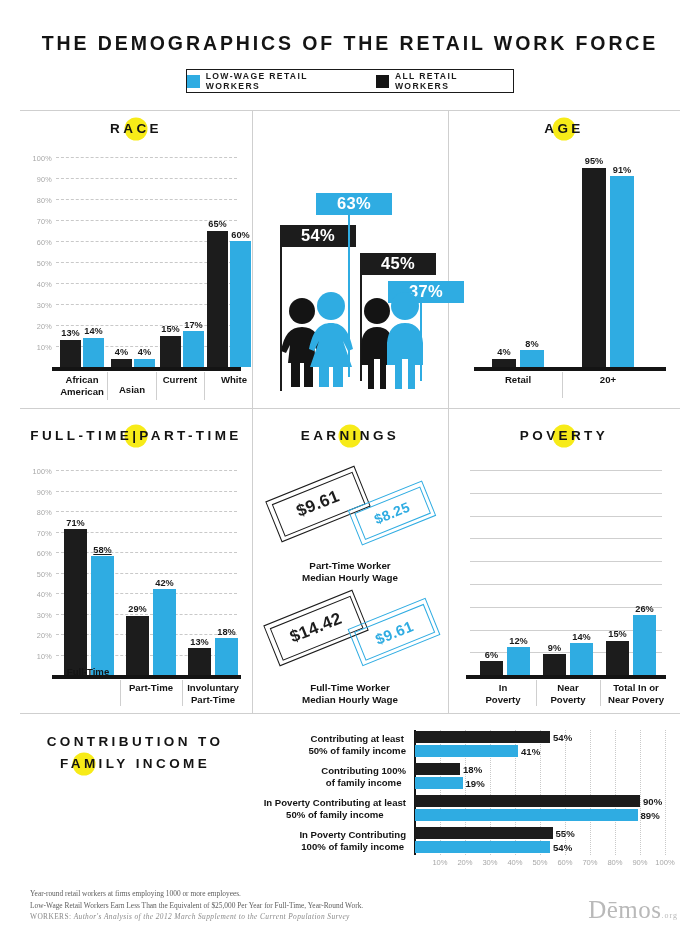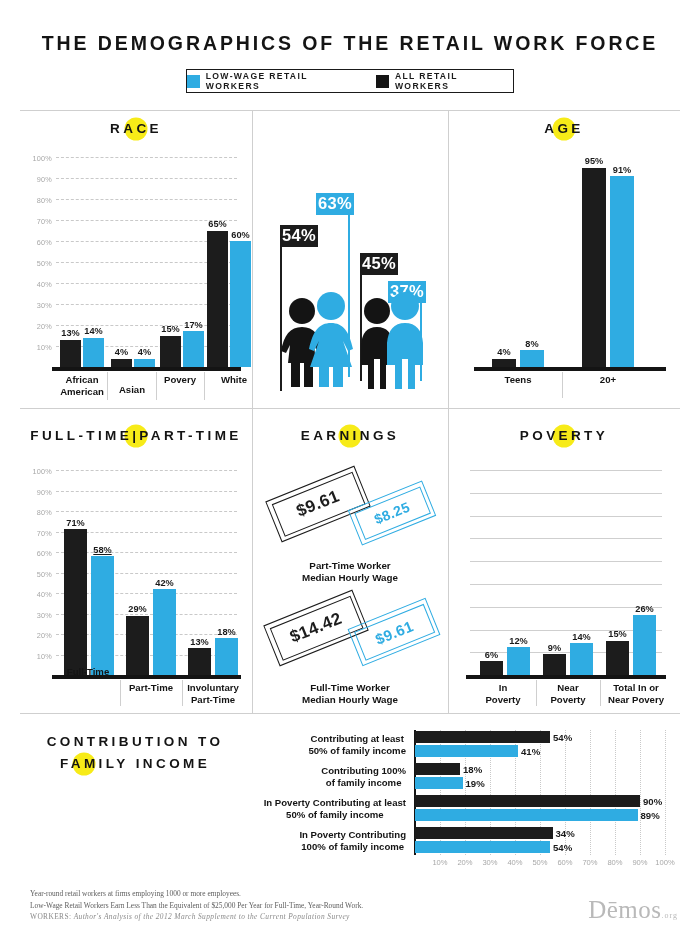--- a/index.html
+++ b/index.html
@@ -62,21 +62,21 @@
     color:#141414;line-height:11.5px;transform:translateX(-50%);white-space:nowrap;
   }
   .xdiv{position:absolute;width:1px;background:#cfcfcf;}
 
   
   .sexwrap{position:absolute;}
   .pole{position:absolute;width:2.4px;}
   .pole.black{background:#1c1c1c;}
   .pole.blue{background:#2FACE2;}
   .sign{
-    position:absolute;padding:2px 2px 3px;font-size:16.5px;font-weight:bold;
+    position:absolute;padding:2px 21px 3px;font-size:16.5px;font-weight:bold;
     color:#ffffff;letter-spacing:.3px;line-height:1;white-space:nowrap;
   }
   .sign.black{background:#1c1c1c;}
   .sign.blue{background:#2FACE2;}
 
   
   .bill{
     position:absolute;width:96px;height:44px;box-sizing:border-box;
     display:flex;align-items:center;justify-content:center;
   }
@@ -204,21 +204,21 @@
     <div class="bar black" style="left:151px;width:21px;height:136.5px;"></div>
     <div class="bval" style="left:161.5px;bottom:138px;">65%</div>
     <div class="bar blue" style="left:174px;width:21px;height:126px;"></div>
     <div class="bval" style="left:184.5px;bottom:127.5px;">60%</div>
 
     <div class="xdiv" style="left:51px;top:215px;height:28px;"></div>
     <div class="xdiv" style="left:100px;top:215px;height:28px;"></div>
     <div class="xdiv" style="left:148px;top:215px;height:28px;"></div>
     <div class="xlab" style="left:26px;top:217px;">African<br>American</div>
     <div class="xlab" style="left:76px;top:217px;margin-top:10px;">Asian</div>
-    <div class="xlab" style="left:124px;top:217px;">Povery</div>
+    <div class="xlab" style="left:124px;top:217px;">Current</div>
     <div class="xlab" style="left:178px;top:217px;">White</div>
   </div>
 
 
   <div class="sexwrap" style="left:252px;top:157px;width:196px;height:240px;">
 
     <div class="pole black" style="left:28px;top:72px;height:162px;"></div>
     <div class="sign black" style="left:28px;top:68px;">54%</div>
 
     <div class="pole blue" style="left:96px;top:40px;height:180px;"></div>
@@ -267,21 +267,21 @@
     <div class="bval" style="left:26px;bottom:10px;">4%</div>
     <div class="bar blue" style="left:42px;width:24px;height:16.8px;"></div>
     <div class="bval" style="left:54px;bottom:18px;">8%</div>
 
     <div class="bar black" style="left:104px;width:24px;height:199.5px;"></div>
     <div class="bval" style="left:116px;bottom:201px;">95%</div>
     <div class="bar blue" style="left:132px;width:24px;height:191.1px;"></div>
     <div class="bval" style="left:144px;bottom:192.5px;">91%</div>
 
     <div class="xdiv" style="left:84px;top:215px;height:26px;"></div>
-    <div class="xlab" style="left:40px;top:217px;">Teens</div>
+    <div class="xlab" style="left:40px;top:217px;">Retail</div>
     <div class="xlab" style="left:130px;top:217px;">20+</div>
   </div>
 
   <div class="panel-title" style="left:20px;top:428px;width:232px;">
     <span class="hl">FULL-TIM<span class="dot"></span>E|PART-TIME</span>
   </div>
 
   <div class="vchart" style="left:56px;top:470px;width:181px;height:205px;">
     <div class="grid-line" style="top:0px;">
         <span class="ylab">100%</span>
@@ -440,21 +440,21 @@
     <div class="hval" style="left:50.5px;top:53px;">19%</div>
 
     <div class="hcat" style="top:67px;">In Poverty Contributing at least<br>50% of family income</div>
     <div class="hbar black" style="top:65px;width:225px;height:12px;"></div>
     <div class="hval" style="left:228px;top:71px;">90%</div>
     <div class="hbar blue" style="top:79px;width:222.5px;height:12px;"></div>
     <div class="hval" style="left:225.5px;top:85px;">89%</div>
 
     <div class="hcat" style="top:99px;">In Poverty Contributing<br>100% of family income</div>
     <div class="hbar black" style="top:97px;width:137.5px;height:12px;"></div>
-    <div class="hval" style="left:140.5px;top:103px;">34%</div>
+    <div class="hval" style="left:140.5px;top:103px;">55%</div>
     <div class="hbar blue" style="top:111px;width:135px;height:12px;"></div>
     <div class="hval" style="left:138px;top:117px;">54%</div>
 
     <div class="htick" style="left:25px;top:128px;">10%</div>
     <div class="htick" style="left:50px;top:128px;">20%</div>
     <div class="htick" style="left:75px;top:128px;">30%</div>
     <div class="htick" style="left:100px;top:128px;">40%</div>
     <div class="htick" style="left:125px;top:128px;">50%</div>
     <div class="htick" style="left:150px;top:128px;">60%</div>
     <div class="htick" style="left:175px;top:128px;">70%</div>

